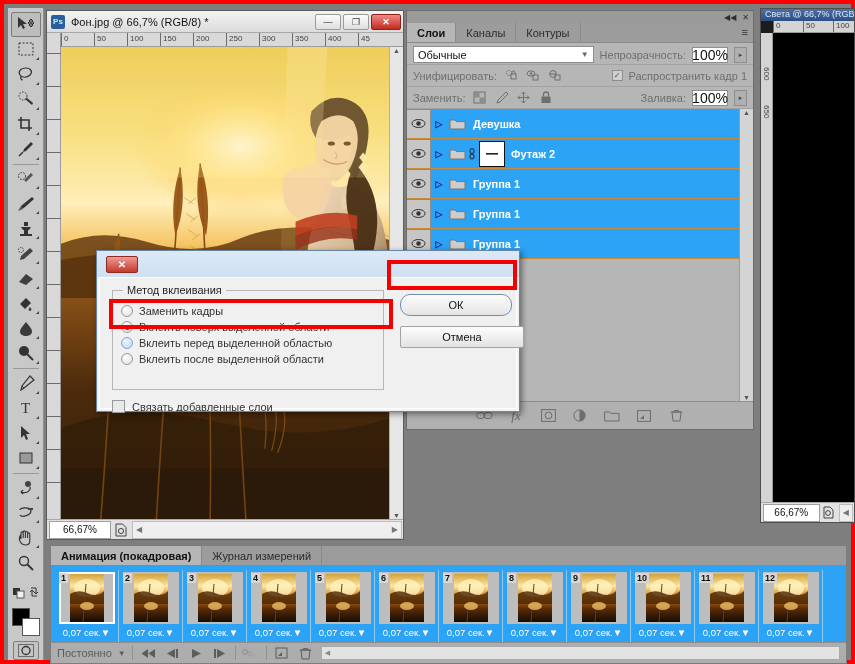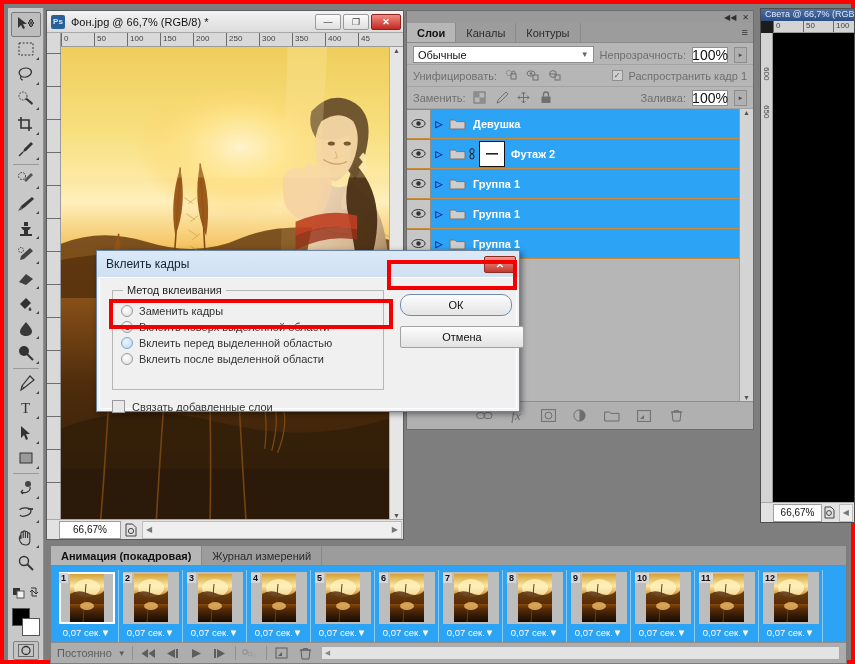--- a/index.html
+++ b/index.html
@@ -67,21 +67,21 @@
   .ruler-v{ position:absolute; left:0; top:22px; width:14px; bottom:20px; background:#d9d9d9;
      border-right:1px solid #9c9c9c;}
   .ruler-v .tk{ position:absolute; left:0; width:14px; border-top:1px solid #6d6d6d; height:1px;}
   #canvas-area{ position:absolute; left:14px; top:36px; right:14px; bottom:20px; overflow:hidden;}
   #photo{ position:absolute; left:0; top:0; width:100%; height:100%; }
   .scroll-v{ position:absolute; right:0; top:36px; bottom:20px; width:14px; background:#e6e6e6;
      border-left:1px solid #b0b0b0; display:flex;flex-direction:column;justify-content:space-between;align-items:center;}
   .arw{ font-size:7px; color:#555; }
   #doc-status{ position:absolute; left:0; right:0; bottom:0; height:20px;
      background:#e2e2e2; border-top:1px solid #a9a9a9; display:flex; align-items:center;}
-  .zoom-box{ width:62px; height:18px; background:#fff; border:1px solid #9f9f9f; margin-left:12px;
+  .zoom-box{ width:62px; height:18px; background:#fff; border:1px solid #9f9f9f; margin-left:2px;
      display:flex;align-items:center;justify-content:center;font-size:10px;color:#111;}
   .doc-ico{ width:20px;height:18px;display:flex;align-items:center;justify-content:center;color:#444;}
   .status-scroll{ flex:1; height:18px; background:#efefef; border:1px solid #bdbdbd; margin:0 1px;
      display:flex; align-items:center; justify-content:space-between; padding:0 3px; color:#777; font-size:8px;}
 
   
   #doc-back{
     position:absolute; left:756px; top:4px; width:95px; height:515px;
     border:1px solid #4d4d4d; background:#1c1c1c;
   }
@@ -1011,21 +1011,20 @@
           </svg>
       </span>
       <span class="anim-scroll">
         <span>◀</span>
       </span>
     </div>
   </div>
 
   <div id="paste-dialog">
     <div id="pd-titlebar">
-      <span id="pd-title">Вклеить кадры</span>
       <span id="pd-close">✕</span>
     </div>
     <div id="pd-body">
       <div id="method-group">
         <span id="method-legend">Метод вклеивания</span>
         <div style="padding-top:12px;">
           <div class="radio-row">
             <span class="radio"></span>
             <span>Заменить кадры</span>
           </div>

